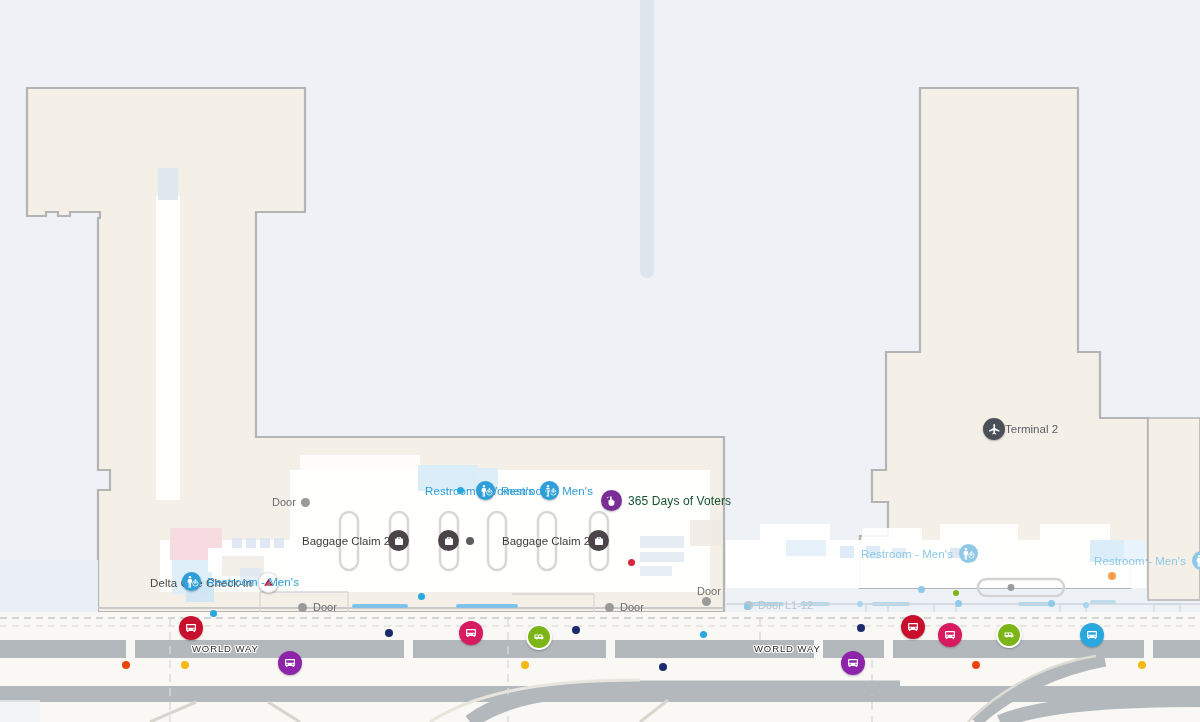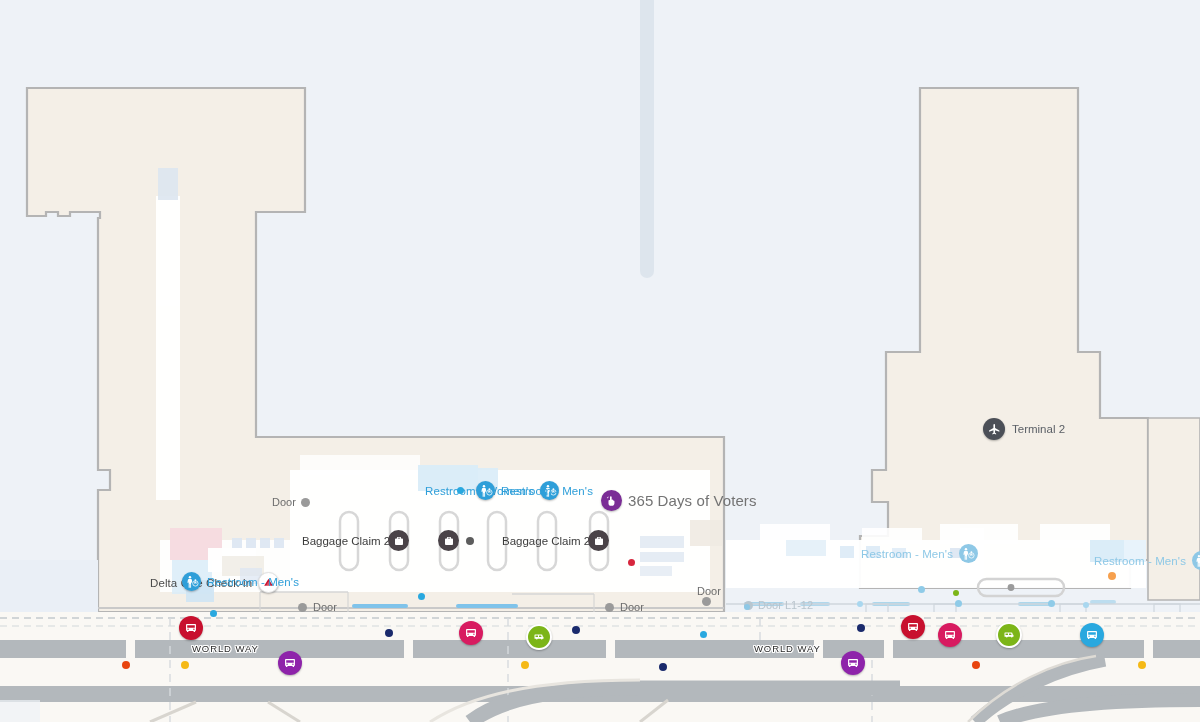--- a/index.html
+++ b/index.html
@@ -38,23 +38,23 @@
 
   .poi-text {
     font-size: 11.5px;
     letter-spacing: 0.1px;
   }
   .poi-text.left-pad { margin-left: 6px; }
   .poi-text.right-pad { margin-right: 6px; }
 
   .restroom-label { color: #2f9fd9; }
   .restroom-label.faded { color: #8ec8e6; }
-  .voters-label { color: #737373; font-size: 15px; }
+  .voters-label { color: #14532d; font-size: 12px; }
   .plain-label { color: #4a4a4a; font-size: 11.5px; }
-  .terminal-label { color: #5a5f66; font-size: 11.5px; margin-left: 7px; }
+  .terminal-label { color: #5a5f66; font-size: 11.5px; }
 
   .carousel-label {
     color: #3c3c3c;
     font-size: 11.5px;
     position: absolute;
     white-space: nowrap;
   }
 
   .door-dot {
     position: absolute;

